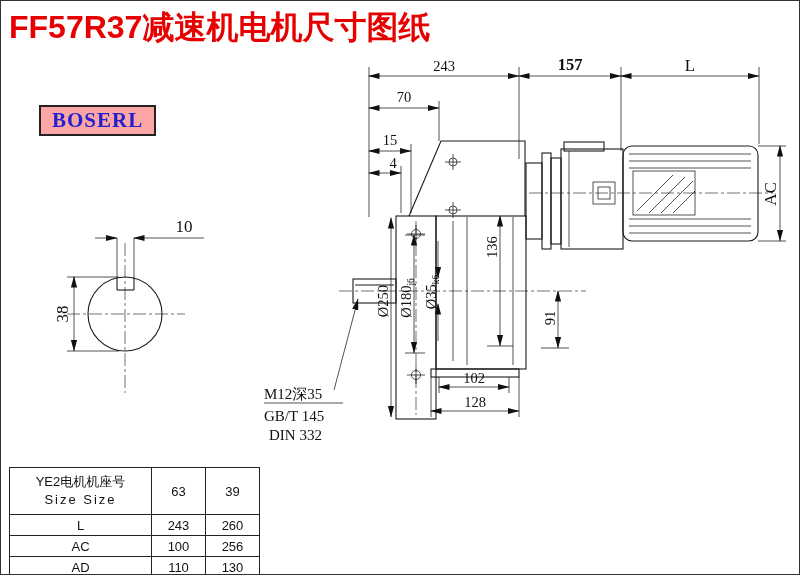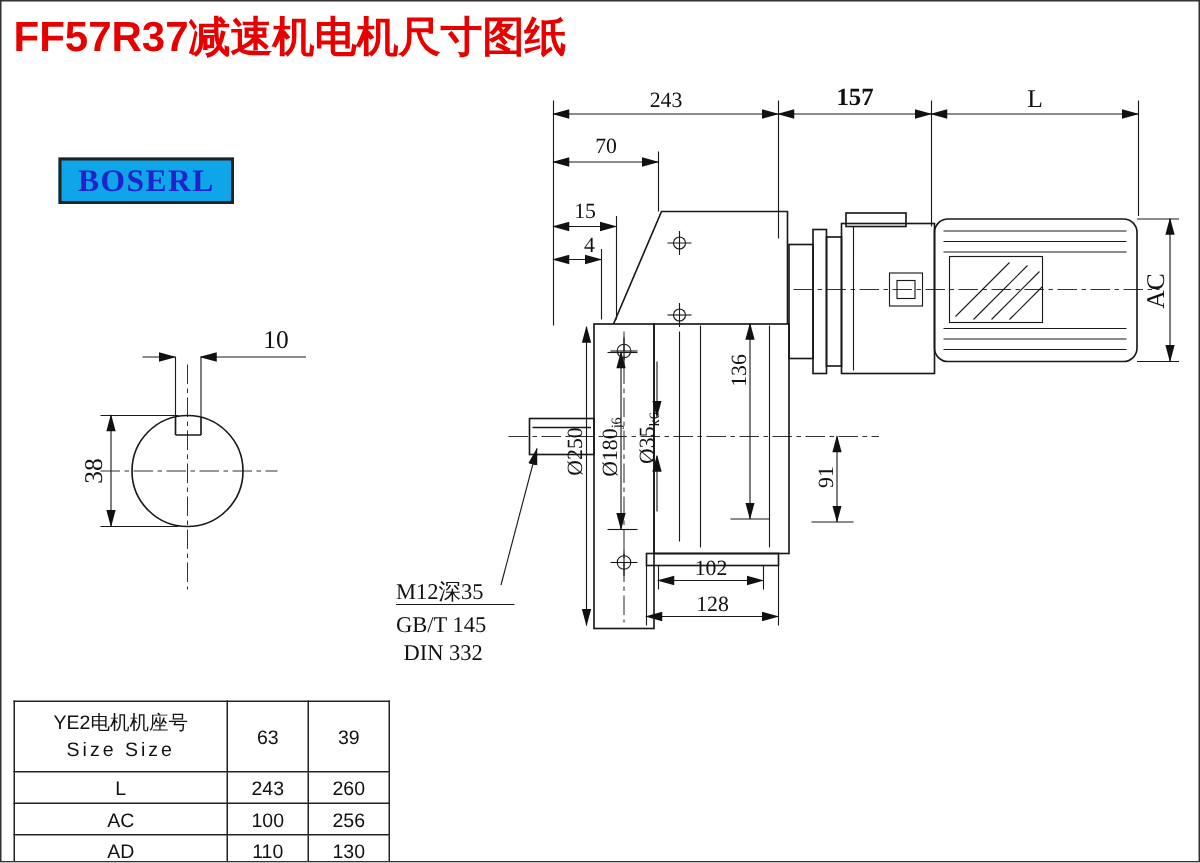--- a/index.html
+++ b/index.html
@@ -3,25 +3,25 @@
 <meta charset="utf-8">
 <style>
   html,body { margin:0; padding:0; background:#e8e8e8; }
   .canvas {
     position:relative; width:800px; height:575px; background:#ffffff;
     border:1px solid #333; box-sizing:border-box; overflow:hidden;
     font-family:"Liberation Sans", sans-serif;
   }
   .title {
     position:absolute; top:5px; left:8px;
-    font-size:28px; font-weight:bold; color:#e60000; white-space:nowrap;
+    font-size:32px; font-weight:bold; color:#e60000; white-space:nowrap;
   }
   .logo {
     position:absolute; top:104px; left:38px;
-    border:2px solid #222; background:#0ea5e9; padding:1px 11px;
+    border:2px solid #222; background:#fca5a5; padding:1px 11px;
     font-family:"Liberation Serif", serif; font-weight:bold;
     font-size:21px; color:#2222cc; letter-spacing:1px;
   }
   svg.drawing { position:absolute; top:0; left:0; }
   .ln line, .ln rect, .ln path, .ln circle { stroke:#1a1a1a; stroke-width:1.1; fill:none; }
   .ln .thin { stroke-width:0.75; }
   .ln .cl   { stroke-width:0.7; stroke-dasharray:13 3 3 3; stroke:#333; }
   .dim  { font-family:"Liberation Serif", serif; font-size:14.5px; fill:#111; }
   .big  { font-size:17px; }
   .bold { font-weight:bold; font-size:16.5px; }

